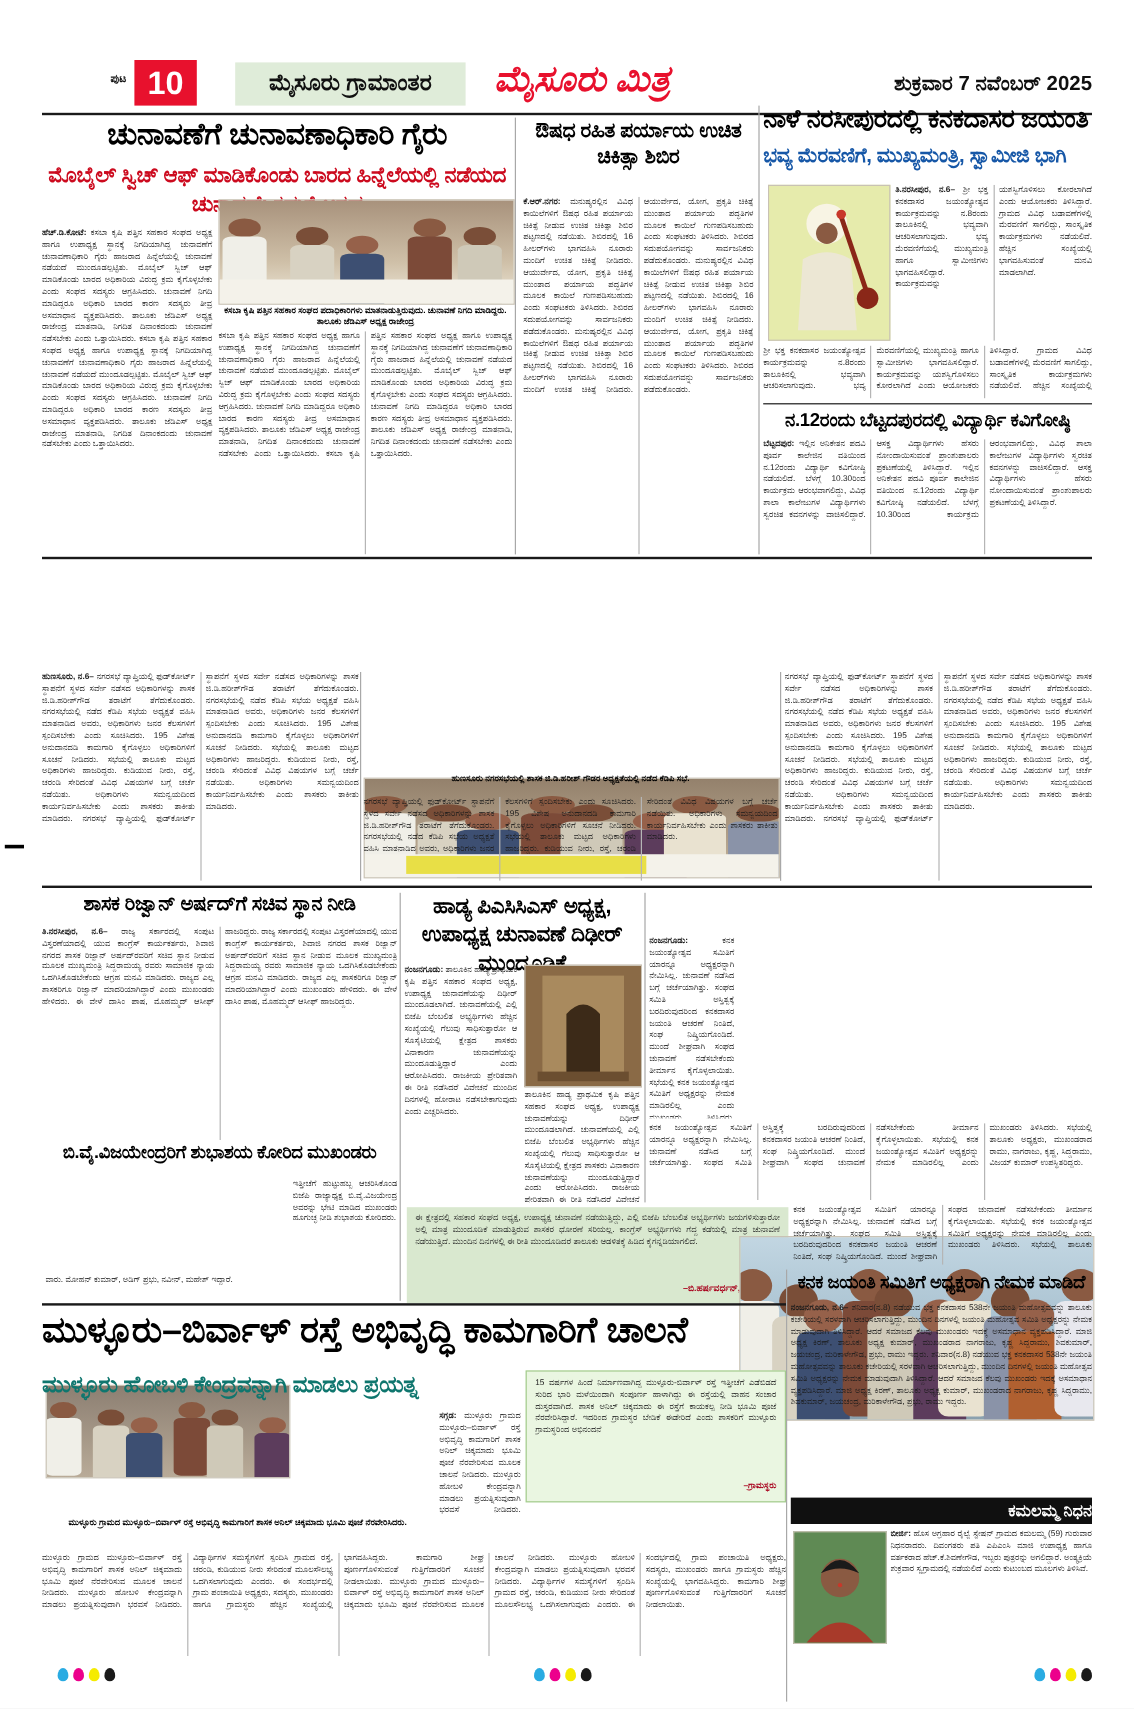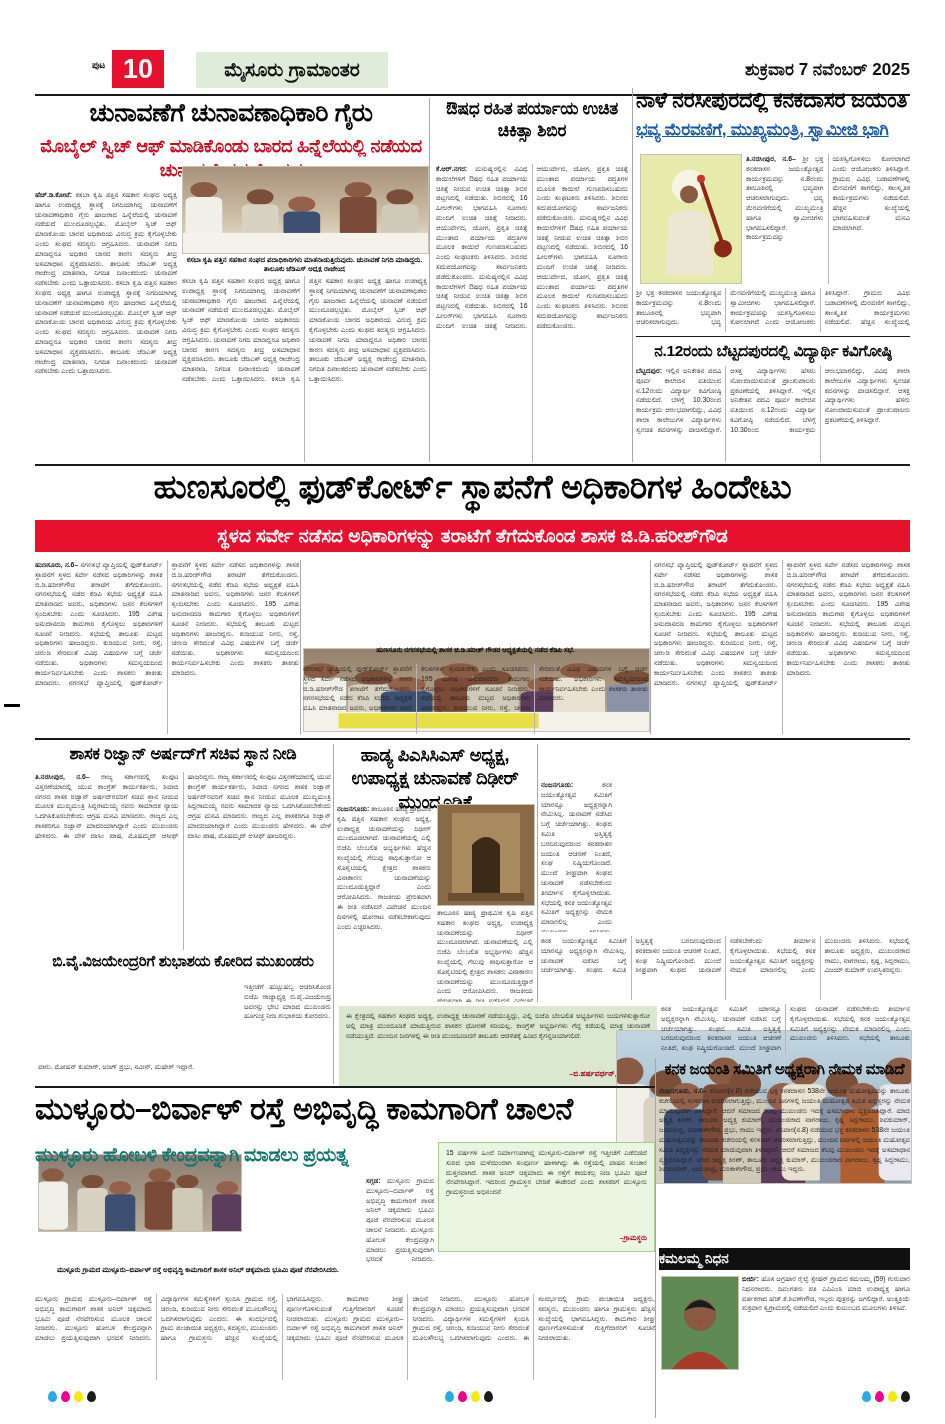--- a/index.html
+++ b/index.html
@@ -16,31 +16,32 @@
   .dateline{font-weight:700;}
   .caption{font-size:7px;font-weight:700;color:#000;text-align:center;line-height:1.25;overflow:hidden;}
   .vrule{width:1px;background:#a8a8a8;}
   .hrule{background:#1a1a1a;}
   .photo{overflow:hidden;border:1px solid #c9c2b4;}
   .photo svg{position:absolute;inset:0;width:100%;height:100%;}
   .crowd{position:relative;}
   .red-strap{background:#e8112d;color:#fff;font-weight:700;text-align:center;}
   .quote-box{background:#d9e8cf;padding:5px 7px;box-sizing:border-box;}
   .info-box{background:#eaf6e1;border:1px solid #a4cc8e;padding:5px 7px;box-sizing:border-box;}
-  .black-banner{background:#101010;color:#fff;font-weight:700;text-align:left;}
+  .black-banner{background:#101010;color:#fff;font-weight:700;text-align:right;}
   .reg-dot{width:9px;height:11px;border-radius:50% 50% 50% 50% / 60% 60% 40% 40%;display:inline-block;margin-right:4px;}
 </style>
 </head>
 <body>
 
 <div id="page">
 
   <div class="abs" style="left:92px;top:60px;font-size:9px;font-weight:700;">ಪುಟ</div>
   <div class="abs" style="left:112px;top:50px;width:52px;height:38px;background:#e8112d;color:#fff;font-size:27px;font-weight:700;text-align:center;line-height:38px;">10</div>
   <div class="abs" style="left:164px;top:52px;width:192px;height:36px;background:#dfecd9;font-size:19px;font-weight:700;line-height:36px;text-align:center;color:#101010;margin-left:32px;">ಮೈಸೂರು ಗ್ರಾಮಾಂತರ</div>
+  <div class="abs" style="left:360px;top:50px;width:250px;height:42px;color:#e8112d;font-size:30px;font-weight:700;font-style:italic;text-align:center;font-family:'Liberation Serif',serif;">ಮೈಸೂರು ಮಿತ್ರ</div>
   <div class="abs" style="left:650px;top:60px;width:260px;font-size:17px;font-weight:700;text-align:right;color:#101010;">ಶುಕ್ರವಾರ 7 ನವೆಂಬರ್ 2025</div>
   <div class="abs hrule" style="left:35px;top:94px;width:875px;height:2px;"></div>
   <div class="abs" style="left:4px;top:704px;width:16px;height:3px;background:#000;"></div>
 
   <div class="abs vrule" style="left:429px;top:98px;height:364px;"></div>
   <div class="abs vrule" style="left:632px;top:88px;height:374px;"></div>
 
   <section>
     <h1 class="abs hl center" style="left:35px;top:98px;width:392px;font-size:25px;margin:0;">ಚುನಾವಣೆಗೆ ಚುನಾವಣಾಧಿಕಾರಿ ಗೈರು</h1>
     <h2 class="abs hl center" style="left:35px;top:134px;width:392px;font-size:18px;margin:0;color:#cc0a1e;line-height:1.35;">ಮೊಬೈಲ್ ಸ್ವಿಚ್ ಆಫ್ ಮಾಡಿಕೊಂಡು ಬಾರದ ಹಿನ್ನೆಲೆಯಲ್ಲಿ ನಡೆಯದ ಚುನಾವಣೆ; ಕ್ರಮಕ್ಕೆ ಆಗ್ರಹ</h2>
@@ -70,21 +71,21 @@
   <section>
     <h1 class="abs hl center" style="left:436px;top:98px;width:192px;font-size:17px;margin:0;line-height:1.3;">ಔಷಧ ರಹಿತ ಪರ್ಯಾಯ ಉಚಿತ ಚಿಕಿತ್ಸಾ ಶಿಬಿರ</h1>
     <div class="abs body-text cols2" style="left:436px;top:164px;width:192px;height:298px;">
       <span class="dateline">ಕೆ.ಆರ್.ನಗರ:</span>
       <span>ಮನುಷ್ಯರಲ್ಲಿನ ವಿವಿಧ ಕಾಯಿಲೆಗಳಿಗೆ ಔಷಧ ರಹಿತ ಪರ್ಯಾಯ ಚಿಕಿತ್ಸೆ ನೀಡುವ ಉಚಿತ ಚಿಕಿತ್ಸಾ ಶಿಬಿರ ಪಟ್ಟಣದಲ್ಲಿ ನಡೆಯಿತು. ಶಿಬಿರದಲ್ಲಿ 16 ಹೀಲರ್‌ಗಳು ಭಾಗವಹಿಸಿ ನೂರಾರು ಮಂದಿಗೆ ಉಚಿತ ಚಿಕಿತ್ಸೆ ನೀಡಿದರು. ಆಯುರ್ವೇದ, ಯೋಗ, ಪ್ರಕೃತಿ ಚಿಕಿತ್ಸೆ ಮುಂತಾದ ಪರ್ಯಾಯ ಪದ್ಧತಿಗಳ ಮೂಲಕ ಕಾಯಿಲೆ ಗುಣಪಡಿಸಬಹುದು ಎಂದು ಸಂಘಟಕರು ತಿಳಿಸಿದರು. ಶಿಬಿರದ ಸದುಪಯೋಗವನ್ನು ಸಾರ್ವಜನಿಕರು ಪಡೆದುಕೊಂಡರು. ಮನುಷ್ಯರಲ್ಲಿನ ವಿವಿಧ ಕಾಯಿಲೆಗಳಿಗೆ ಔಷಧ ರಹಿತ ಪರ್ಯಾಯ ಚಿಕಿತ್ಸೆ ನೀಡುವ ಉಚಿತ ಚಿಕಿತ್ಸಾ ಶಿಬಿರ ಪಟ್ಟಣದಲ್ಲಿ ನಡೆಯಿತು. ಶಿಬಿರದಲ್ಲಿ 16 ಹೀಲರ್‌ಗಳು ಭಾಗವಹಿಸಿ ನೂರಾರು ಮಂದಿಗೆ ಉಚಿತ ಚಿಕಿತ್ಸೆ ನೀಡಿದರು. ಆಯುರ್ವೇದ, ಯೋಗ, ಪ್ರಕೃತಿ ಚಿಕಿತ್ಸೆ ಮುಂತಾದ ಪರ್ಯಾಯ ಪದ್ಧತಿಗಳ ಮೂಲಕ ಕಾಯಿಲೆ ಗುಣಪಡಿಸಬಹುದು ಎಂದು ಸಂಘಟಕರು ತಿಳಿಸಿದರು. ಶಿಬಿರದ ಸದುಪಯೋಗವನ್ನು ಸಾರ್ವಜನಿಕರು ಪಡೆದುಕೊಂಡರು. ಮನುಷ್ಯರಲ್ಲಿನ ವಿವಿಧ ಕಾಯಿಲೆಗಳಿಗೆ ಔಷಧ ರಹಿತ ಪರ್ಯಾಯ ಚಿಕಿತ್ಸೆ ನೀಡುವ ಉಚಿತ ಚಿಕಿತ್ಸಾ ಶಿಬಿರ ಪಟ್ಟಣದಲ್ಲಿ ನಡೆಯಿತು. ಶಿಬಿರದಲ್ಲಿ 16 ಹೀಲರ್‌ಗಳು ಭಾಗವಹಿಸಿ ನೂರಾರು ಮಂದಿಗೆ ಉಚಿತ ಚಿಕಿತ್ಸೆ ನೀಡಿದರು. ಆಯುರ್ವೇದ, ಯೋಗ, ಪ್ರಕೃತಿ ಚಿಕಿತ್ಸೆ ಮುಂತಾದ ಪರ್ಯಾಯ ಪದ್ಧತಿಗಳ ಮೂಲಕ ಕಾಯಿಲೆ ಗುಣಪಡಿಸಬಹುದು ಎಂದು ಸಂಘಟಕರು ತಿಳಿಸಿದರು. ಶಿಬಿರದ ಸದುಪಯೋಗವನ್ನು ಸಾರ್ವಜನಿಕರು ಪಡೆದುಕೊಂಡರು.</span>
     </div>
   </section>
 
   <section>
     <h1 class="abs hl" style="left:636px;top:88px;width:274px;font-size:21px;margin:0;">ನಾಳೆ ನರಸೀಪುರದಲ್ಲಿ ಕನಕದಾಸರ ಜಯಂತಿ</h1>
-    <h2 class="abs hl" style="left:636px;top:120px;width:274px;font-size:17px;margin:0;color:#1657a7;text-decoration:underline;">ಭವ್ಯ ಮೆರವಣಿಗೆ, ಮುಖ್ಯಮಂತ್ರಿ, ಸ್ವಾಮೀಜಿ ಭಾಗಿ</h2>
+    <h2 class="abs hl" style="left:636px;top:120px;width:274px;font-size:17px;margin:0;color:#1657a7;">ಭವ್ಯ ಮೆರವಣಿಗೆ, ಮುಖ್ಯಮಂತ್ರಿ, ಸ್ವಾಮೀಜಿ ಭಾಗಿ</h2>
     <div class="abs photo" style="left:640px;top:154px;width:100px;height:128px;background:#e6ebac;">
       <svg viewBox="0 0 100 130" preserveAspectRatio="none">
         <rect width="100" height="130" fill="#e6ebac"></rect>
         <circle cx="48" cy="32" r="17" fill="#f8f4e4"></circle>
         <circle cx="48" cy="40" r="9" fill="#8a5a42"></circle>
         <path d="M28 62 Q48 50 68 62 L73 122 L24 122 Z" fill="#ece7d4"></path>
         <line x1="60" y1="26" x2="82" y2="92" stroke="#8a2718" stroke-width="4"></line>
         <circle cx="82" cy="95" r="9" fill="#8a2718"></circle>
         <circle cx="60" cy="24" r="4" fill="#c8372a"></circle>
       </svg>
@@ -101,22 +102,20 @@
     <h1 class="abs hl center" style="left:636px;top:342px;width:274px;font-size:15.5px;margin:0;">ನ.12ರಂದು ಬೆಟ್ಟದಪುರದಲ್ಲಿ ವಿದ್ಯಾರ್ಥಿ ಕವಿಗೋಷ್ಠಿ</h1>
     <div class="abs body-text cols3" style="left:636px;top:366px;width:274px;height:96px;">
       <span class="dateline">ಬೆಟ್ಟದಪುರ:</span>
       <span>ಇಲ್ಲಿನ ಅನಿಕೇತನ ಪದವಿ ಪೂರ್ವ ಕಾಲೇಜಿನ ವತಿಯಿಂದ ನ.12ರಂದು ವಿದ್ಯಾರ್ಥಿ ಕವಿಗೋಷ್ಠಿ ನಡೆಯಲಿದೆ. ಬೆಳಗ್ಗೆ 10.30ರಿಂದ ಕಾರ್ಯಕ್ರಮ ಆರಂಭವಾಗಲಿದ್ದು, ವಿವಿಧ ಶಾಲಾ ಕಾಲೇಜುಗಳ ವಿದ್ಯಾರ್ಥಿಗಳು ಸ್ವರಚಿತ ಕವನಗಳನ್ನು ವಾಚಿಸಲಿದ್ದಾರೆ. ಆಸಕ್ತ ವಿದ್ಯಾರ್ಥಿಗಳು ಹೆಸರು ನೋಂದಾಯಿಸುವಂತೆ ಪ್ರಾಂಶುಪಾಲರು ಪ್ರಕಟಣೆಯಲ್ಲಿ ತಿಳಿಸಿದ್ದಾರೆ. ಇಲ್ಲಿನ ಅನಿಕೇತನ ಪದವಿ ಪೂರ್ವ ಕಾಲೇಜಿನ ವತಿಯಿಂದ ನ.12ರಂದು ವಿದ್ಯಾರ್ಥಿ ಕವಿಗೋಷ್ಠಿ ನಡೆಯಲಿದೆ. ಬೆಳಗ್ಗೆ 10.30ರಿಂದ ಕಾರ್ಯಕ್ರಮ ಆರಂಭವಾಗಲಿದ್ದು, ವಿವಿಧ ಶಾಲಾ ಕಾಲೇಜುಗಳ ವಿದ್ಯಾರ್ಥಿಗಳು ಸ್ವರಚಿತ ಕವನಗಳನ್ನು ವಾಚಿಸಲಿದ್ದಾರೆ. ಆಸಕ್ತ ವಿದ್ಯಾರ್ಥಿಗಳು ಹೆಸರು ನೋಂದಾಯಿಸುವಂತೆ ಪ್ರಾಂಶುಪಾಲರು ಪ್ರಕಟಣೆಯಲ್ಲಿ ತಿಳಿಸಿದ್ದಾರೆ.</span>
     </div>
   </section>
 
   <div class="abs hrule" style="left:35px;top:464px;width:875px;height:2px;"></div>
 
   <section>
-    <h1 class="abs hl center" style="left:35px;top:468px;width:875px;font-size:33px;margin:0;">ಹುಣಸೂರಲ್ಲಿ ಫುಡ್‌ಕೋರ್ಟ್ ಸ್ಥಾಪನೆಗೆ ಅಧಿಕಾರಿಗಳ ಹಿಂದೇಟು</h1>
-    <div class="abs red-strap" style="left:35px;top:520px;width:875px;height:32px;font-size:18.5px;line-height:32px;">ಸ್ಥಳದ ಸರ್ವೇ ನಡೆಸದ ಅಧಿಕಾರಿಗಳನ್ನು ತರಾಟೆಗೆ ತೆಗೆದುಕೊಂಡ ಶಾಸಕ ಜಿ.ಡಿ.ಹರೀಶ್‌ಗೌಡ</div>
     <div class="abs body-text cols2" style="left:35px;top:560px;width:264px;height:174px;">
       <span class="dateline">ಹುಣಸೂರು, ನ.6–</span>
       <span>ನಗರಸಭೆ ವ್ಯಾಪ್ತಿಯಲ್ಲಿ ಫುಡ್‌ಕೋರ್ಟ್ ಸ್ಥಾಪನೆಗೆ ಸ್ಥಳದ ಸರ್ವೇ ನಡೆಸದ ಅಧಿಕಾರಿಗಳನ್ನು ಶಾಸಕ ಜಿ.ಡಿ.ಹರೀಶ್‌ಗೌಡ ತರಾಟೆಗೆ ತೆಗೆದುಕೊಂಡರು. ನಗರಸಭೆಯಲ್ಲಿ ನಡೆದ ಕೆಡಿಪಿ ಸಭೆಯ ಅಧ್ಯಕ್ಷತೆ ವಹಿಸಿ ಮಾತನಾಡಿದ ಅವರು, ಅಧಿಕಾರಿಗಳು ಜನರ ಕೆಲಸಗಳಿಗೆ ಸ್ಪಂದಿಸಬೇಕು ಎಂದು ಸೂಚಿಸಿದರು. 195 ವಿಶೇಷ ಅನುದಾನದಡಿ ಕಾಮಗಾರಿ ಕೈಗೊಳ್ಳಲು ಅಧಿಕಾರಿಗಳಿಗೆ ಸೂಚನೆ ನೀಡಿದರು. ಸಭೆಯಲ್ಲಿ ತಾಲೂಕು ಮಟ್ಟದ ಅಧಿಕಾರಿಗಳು ಹಾಜರಿದ್ದರು. ಕುಡಿಯುವ ನೀರು, ರಸ್ತೆ, ಚರಂಡಿ ಸೇರಿದಂತೆ ವಿವಿಧ ವಿಷಯಗಳ ಬಗ್ಗೆ ಚರ್ಚೆ ನಡೆಯಿತು. ಅಧಿಕಾರಿಗಳು ಸಮನ್ವಯದಿಂದ ಕಾರ್ಯನಿರ್ವಹಿಸಬೇಕು ಎಂದು ಶಾಸಕರು ತಾಕೀತು ಮಾಡಿದರು. ನಗರಸಭೆ ವ್ಯಾಪ್ತಿಯಲ್ಲಿ ಫುಡ್‌ಕೋರ್ಟ್ ಸ್ಥಾಪನೆಗೆ ಸ್ಥಳದ ಸರ್ವೇ ನಡೆಸದ ಅಧಿಕಾರಿಗಳನ್ನು ಶಾಸಕ ಜಿ.ಡಿ.ಹರೀಶ್‌ಗೌಡ ತರಾಟೆಗೆ ತೆಗೆದುಕೊಂಡರು. ನಗರಸಭೆಯಲ್ಲಿ ನಡೆದ ಕೆಡಿಪಿ ಸಭೆಯ ಅಧ್ಯಕ್ಷತೆ ವಹಿಸಿ ಮಾತನಾಡಿದ ಅವರು, ಅಧಿಕಾರಿಗಳು ಜನರ ಕೆಲಸಗಳಿಗೆ ಸ್ಪಂದಿಸಬೇಕು ಎಂದು ಸೂಚಿಸಿದರು. 195 ವಿಶೇಷ ಅನುದಾನದಡಿ ಕಾಮಗಾರಿ ಕೈಗೊಳ್ಳಲು ಅಧಿಕಾರಿಗಳಿಗೆ ಸೂಚನೆ ನೀಡಿದರು. ಸಭೆಯಲ್ಲಿ ತಾಲೂಕು ಮಟ್ಟದ ಅಧಿಕಾರಿಗಳು ಹಾಜರಿದ್ದರು. ಕುಡಿಯುವ ನೀರು, ರಸ್ತೆ, ಚರಂಡಿ ಸೇರಿದಂತೆ ವಿವಿಧ ವಿಷಯಗಳ ಬಗ್ಗೆ ಚರ್ಚೆ ನಡೆಯಿತು. ಅಧಿಕಾರಿಗಳು ಸಮನ್ವಯದಿಂದ ಕಾರ್ಯನಿರ್ವಹಿಸಬೇಕು ಎಂದು ಶಾಸಕರು ತಾಕೀತು ಮಾಡಿದರು.</span>
     </div>
     <div class="abs vrule" style="left:300px;top:560px;height:174px;"></div>
     <div class="abs photo crowd" style="left:303px;top:560px;width:345px;height:82px;background:linear-gradient(#94816c,#c4b49c);">
         <svg viewBox="0 0 100 60" preserveAspectRatio="none">
           <circle cx="4.75" cy="16" r="5.5" fill="#8a5a42"></circle>
           <rect x="-2.75" y="21" width="15" height="38" rx="3" fill="#f0efe8"></rect>
           <circle cx="20.25" cy="21" r="5.5" fill="#7a4e38"></circle>

